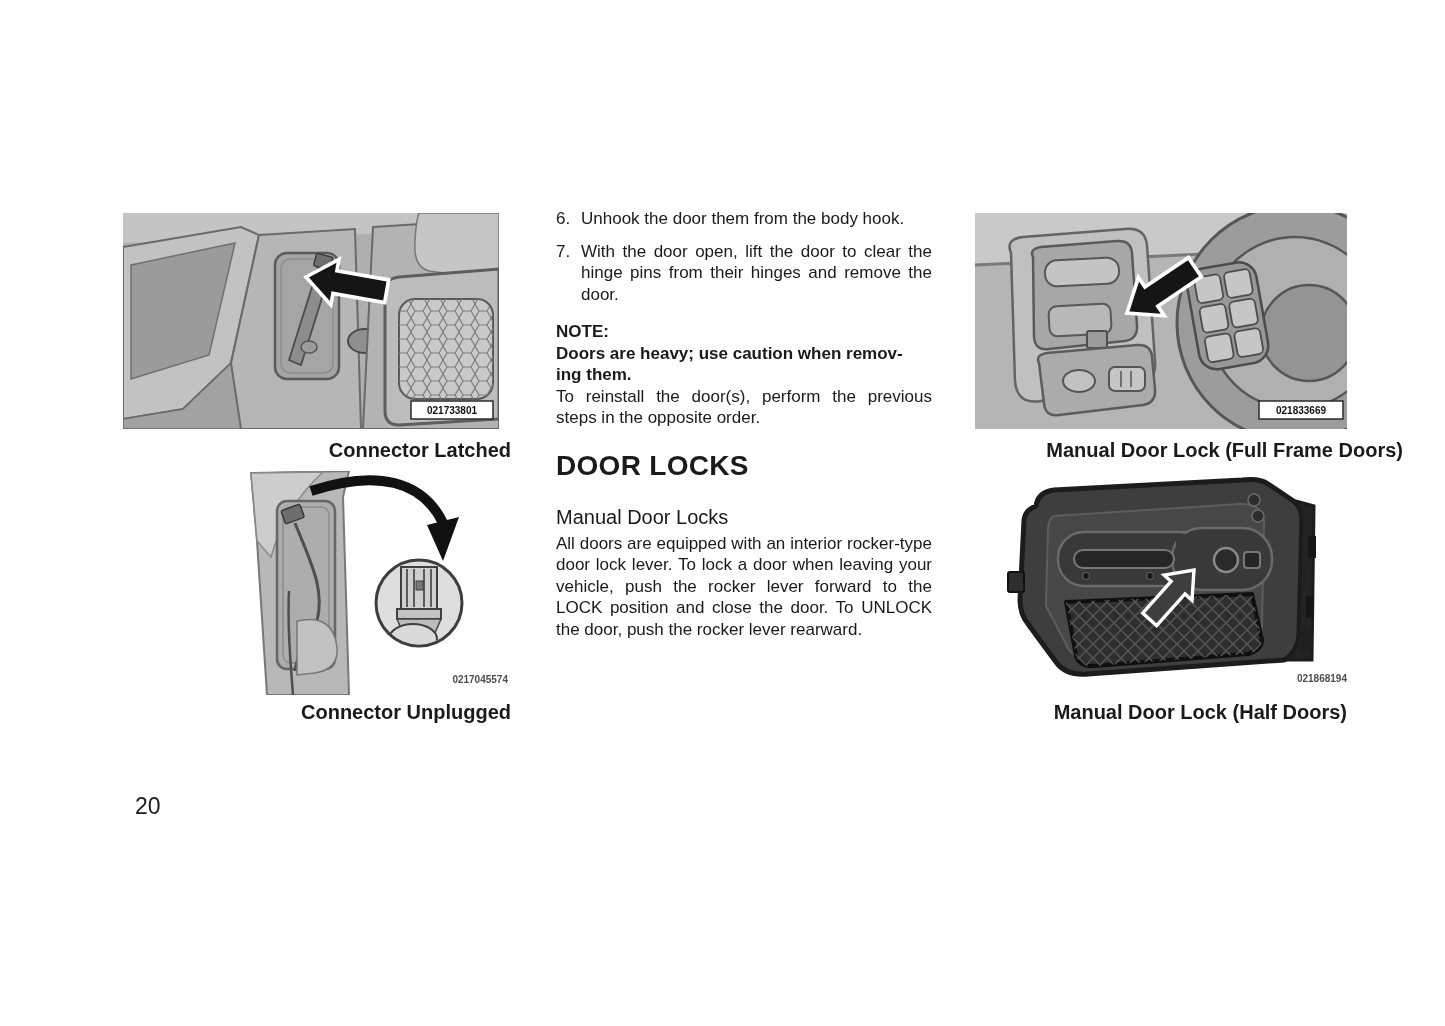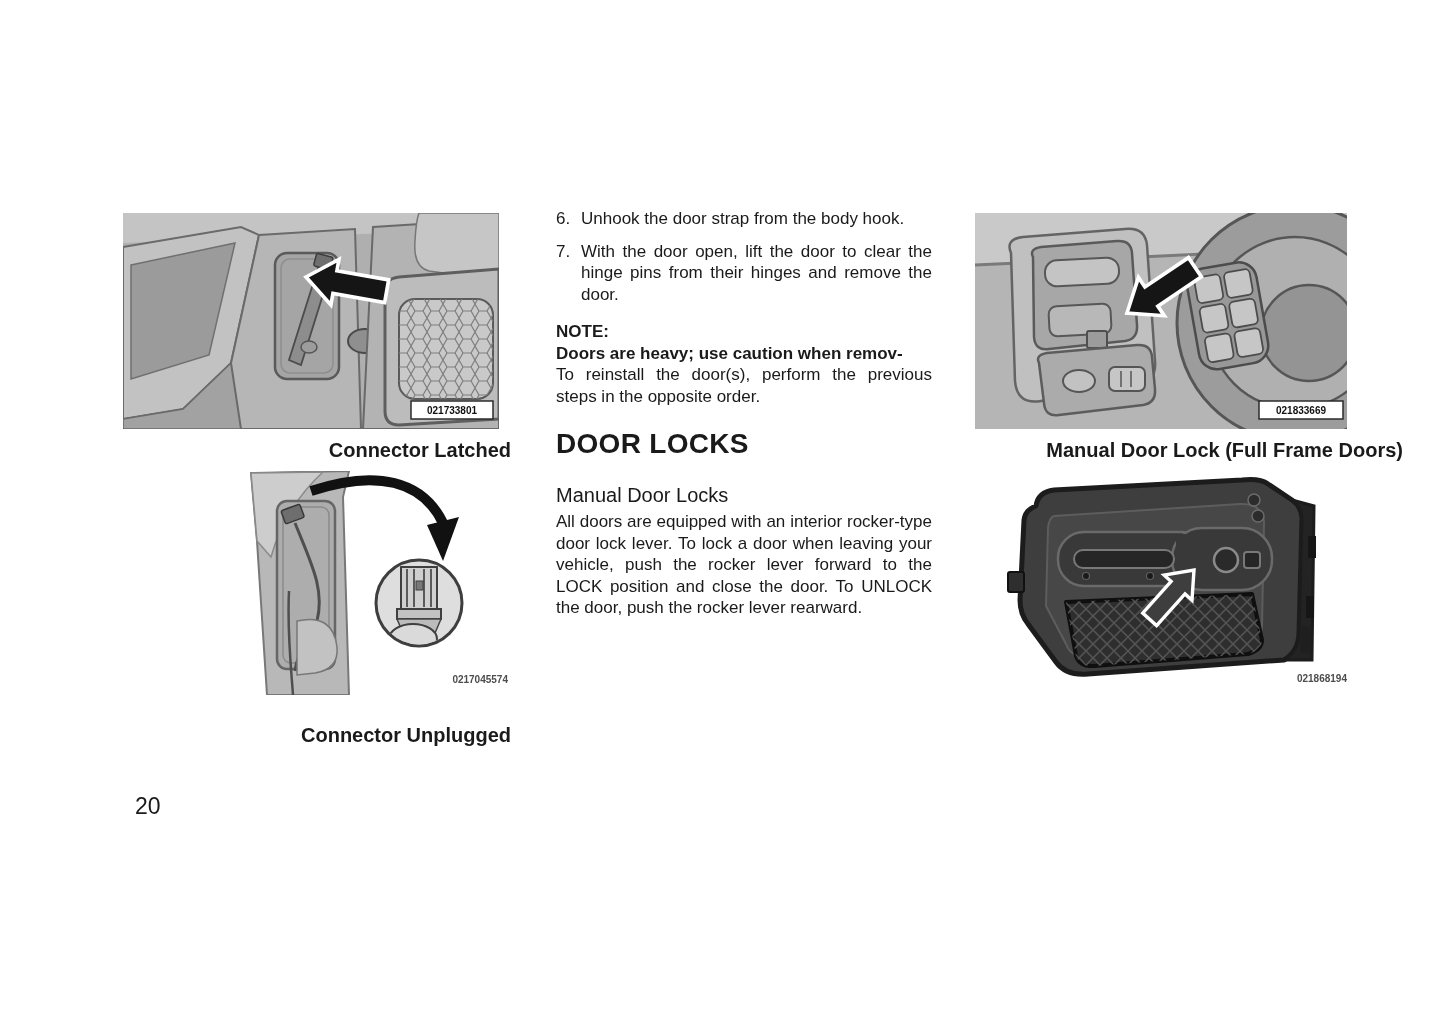--- a/index.html
+++ b/index.html
@@ -121,34 +121,35 @@
           <line x1="194" y1="98" x2="194" y2="136" stroke="#5a5a5a" stroke-width="2"></line>
           <rect x="179" y="110" width="7" height="9" fill="#787878" stroke="#3f3f3f" stroke-width="1"></rect>
           <rect x="160" y="138" width="44" height="10" fill="#c2c2c2" stroke="#3f3f3f" stroke-width="2"></rect>
           <path d="M160,148 L204,148 L198,162 L166,162 Z" fill="#bcbcbc" stroke="#444444" stroke-width="1.5"></path>
           <ellipse cx="176" cy="168" rx="24" ry="15" fill="#dadada" stroke="#3f3f3f" stroke-width="2"></ellipse>
         </g>
       </g>
       <text x="271" y="212" text-anchor="end" class="idplain-text">0217045574</text>
     </svg>
   </div>
-  <div class="abs caption" style="left:135px;top:703px;width:376px;margin-top:23px;">Connector Unplugged</div>
+  <div class="abs caption" style="left:135px;top:703px;width:376px;">Connector Unplugged</div>
 
   <div class="abs textcol" style="left:556px;top:208px;width:376px;">
     <div class="step">
       <span class="step-num">6.</span>
-      <span class="step-text">Unhook the door strap from the body hook.</span>
+      <span class="step-text">Unhook the door them from the body hook.</span>
     </div>
     <div class="step step7">
       <span class="step-num">7.</span>
       <span class="step-text">With the door open, lift the door to clear the hinge pins from their hinges and remove the door.</span>
     </div>
     <div class="note-block">
       <div class="bold">NOTE:</div>
       <div class="bold nowrap">Doors are heavy; use caution when remov-</div>
+      <div class="bold nowrap">ing them.</div>
       <div class="just">To reinstall the door(s), perform the previous steps in the opposite order.</div>
     </div>
     <div class="h1">DOOR LOCKS</div>
     <div class="h2">Manual Door Locks</div>
     <div class="just body-par">All doors are equipped with an interior rocker-type door lock lever. To lock a door when leaving your vehicle, push the rocker lever forward to the LOCK position and close the door. To UNLOCK the door, push the rocker lever rearward.</div>
   </div>
 
   <div class="abs" style="left:975px;top:213px;border-radius:20px;">
     <svg width="372" height="216" viewBox="0 0 372 216">
       <rect width="372" height="216" fill="#b5b5b5"></rect>
@@ -234,16 +235,17 @@
         <path d="M64,126 L250,118 L260,164 Q260,174 246,178 L92,190 Q78,191 74,180 Z" fill="#2e2e2e" stroke="#0f0f0f" stroke-width="4" stroke-linejoin="round"></path>
         <path d="M64,126 L250,118 L260,164 Q260,174 246,178 L92,190 Q78,191 74,180 Z" fill="url(#diam)"></path>
       </g>
 
       <g transform="translate(192,94) rotate(132) scale(0.85)">
         <polygon points="0,0 28,-22 28,-11 78,-11 78,11 28,11 28,22" fill="#3e3e3e" stroke="#ffffff" stroke-width="4"></polygon>
       </g>
       <text x="345" y="206" text-anchor="end" class="idplain-text">021868194</text>
     </svg>
   </div>
+  <div class="abs caption" style="left:975px;top:703px;width:372px;">Manual Door Lock (Half Doors)</div>
 
   <div class="abs pageno" style="left:135px;top:793px;">20</div>
 
 </div>
 
 </body></html>

